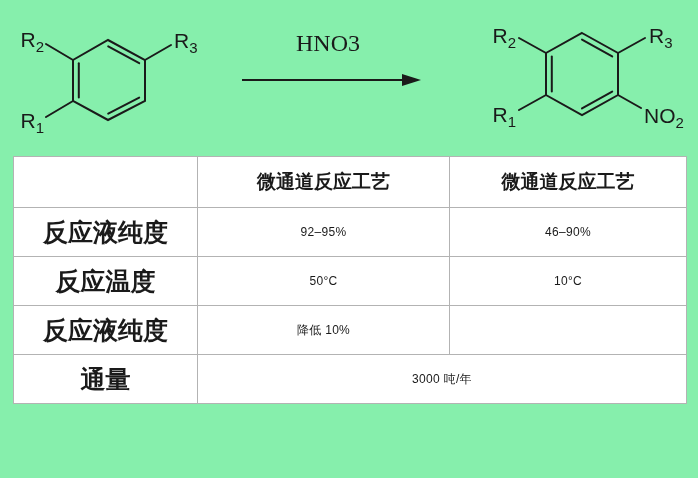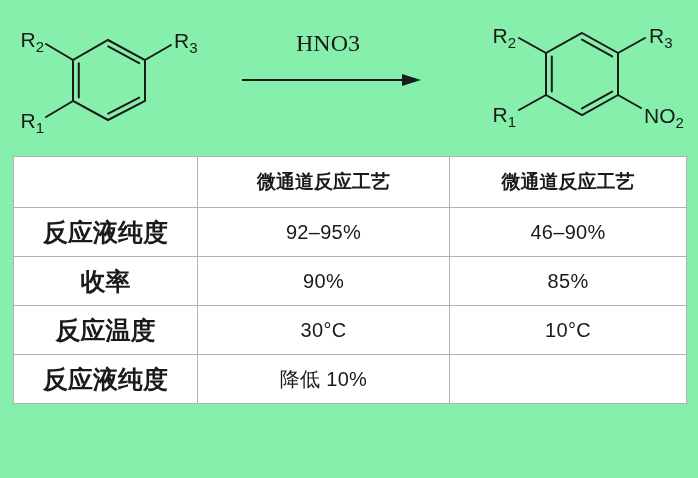--- a/index.html
+++ b/index.html
@@ -32,21 +32,21 @@
     background:#ffffff;
   }
   table.cmp th,table.cmp td{
     border:1px solid #b3b3b3;
     text-align:center;vertical-align:middle;
     padding:0;color:#1a1a1a;overflow:hidden;
   }
   table.cmp th{font-size:19px;font-weight:bold;height:50px;}
   table.cmp td{height:48px;}
   td.lbl{font-size:25px;font-weight:bold;}
-  td.val{font-size:20px;font-weight:normal;letter-spacing:0.3px;}
+  td.val{font-size:12px;font-weight:normal;letter-spacing:0.3px;}
 </style>
 </head>
 <body>
 
 <div id="page">
 
   <svg id="scheme" width="698" height="170" viewBox="0 0 698 170">
 
     <g>
       <g>
@@ -104,30 +104,29 @@
         <th>微通道反应工艺</th>
       </tr>
     </thead>
     <tbody>
       <tr>
         <td class="lbl">反应液纯度</td>
         <td class="val">92–95%</td>
         <td class="val">46–90%</td>
       </tr>
       <tr>
-        <td class="lbl">收率</td>
-        <td class="val">90%</td>
-        <td class="val">85%</td>
-      </tr>
-      <tr>
         <td class="lbl">反应温度</td>
-        <td class="val">30°C</td>
+        <td class="val">50°C</td>
         <td class="val">10°C</td>
       </tr>
       <tr>
         <td class="lbl">反应液纯度</td>
         <td class="val">降低 10%</td>
         <td class="val"></td>
       </tr>
+      <tr>
+        <td class="lbl">通量</td>
+        <td class="val" colspan="2">3000 吨/年</td>
+      </tr>
     </tbody>
   </table>
 
 </div>
 
 </body></html>

